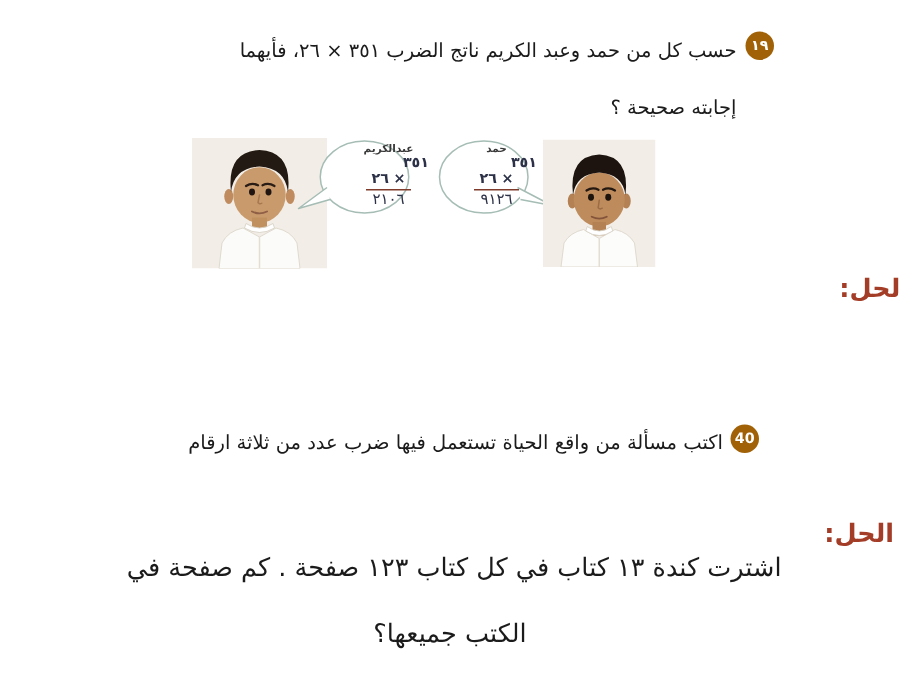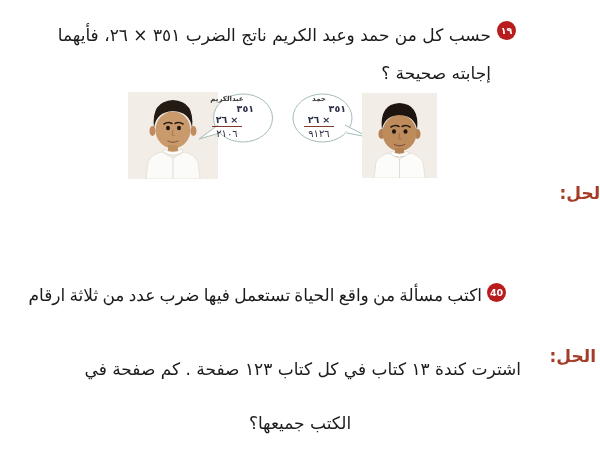--- a/index.html
+++ b/index.html
@@ -8,28 +8,28 @@
 
   .abs { position:absolute; left:0; width:600px; }
 
   
   .q-row { display:flex; align-items:flex-start; }
   .q19 .q-row { padding-right:84px; gap:6px; }
   .q20 .q-row { padding-right:94px; gap:5px; }
   .badge {
     flex:0 0 auto; margin-top:5px;
     width:19px; height:19px; border-radius:50%;
-    background:#b91c1c; color:#fff;
+    background:#a16207; color:#fff;
     font-size:9.5px; font-weight:bold;
     display:flex; align-items:center; justify-content:center;
     line-height:1;
   }
-  .q-text { font-size:17px; }
+  .q-text { font-size:13px; }
   .q19 .qline { line-height:38px; }
-  .q20 .qline { line-height:36px;font-family:Liberation Serif, serif; }
+  .q20 .qline { line-height:36px; }
   .q20 .qline:nth-child(2) { margin-right:56px; }
 
   
   .sol-label { font-size:17px; font-weight:bold; color:#a43d27; line-height:23px;margin-left:40px; }
   .sol-label.sol1 { padding-right:34px; }
   .sol-label.sol2 { padding-right:44px; }
   .sol-line { font-size:17px; line-height:24px; }
   .sol1-line { text-align:right; padding-right:119px; }
   .sol2-line1 { text-align:right; padding-right:79px; }
   .sol2-line2 { text-align:center; }
@@ -37,22 +37,22 @@
   
   #figure { position:absolute; top:91px; left:0; width:600px; height:92px; }
   .photo { position:absolute; top:1px; }
   .photo svg { display:block; }
   .bubble { position:absolute; top:1px; width:78px; height:56px; }
   .bubble svg.bubble-shape { position:absolute; top:0; left:0; }
   .bubble-content {
     position:absolute; top:3px; height:50px; text-align:center;
     color:#2c3147; direction:rtl;
   }
-  .bubble-ak .bubble-content { left:4px; width:54px; }
-  .bubble-hm .bubble-content { left:0; width:54px; }
+  .bubble-ak .bubble-content { left:36px; width:54px; }
+  .bubble-hm .bubble-content { left:12px; width:54px; }
   .bubble-name { font-size:7px; font-weight:bold; color:#3a3a3a; line-height:8px; }
   .bubble-num { font-size:9.5px; font-weight:bold; line-height:11px;margin-left:44px; }
   .op-row { display:flex; justify-content:center; gap:3px; font-size:9.5px; font-weight:bold; line-height:11px; }
   .bubble-rule { width:30px; border:none; border-top:1.6px solid #7e3a2a; margin:1px auto 1px auto; }
   .bubble-result { font-size:10px; font-weight:normal; line-height:11px; }
 </style>
 </head>
 <body>
 
 <div class="page">
@@ -149,16 +149,16 @@
   <section class="abs q20" style="top:278px;">
     <div class="q-row">
       <span class="badge">40</span>
       <div class="q-text">
         <div class="qline">اكتب مسألة من واقع الحياة تستعمل فيها ضرب عدد من ثلاثة ارقام</div>
       </div>
     </div>
   </section>
 
   <div class="abs sol-label sol2" style="top:345px;">الحل:</div>
-  <div class="abs sol-line sol2-line1" style="top:357px;">اشترت كندة ١٣ كتاب في كل كتاب ١٢٣ صفحة . كم صفحة في</div>
+  <div class="abs sol-line sol2-line1" style="top:367px;">اشترت كندة ١٣ كتاب في كل كتاب ١٢٣ صفحة . كم صفحة في</div>
   <div class="abs sol-line sol2-line2" style="top:411px;">الكتب جميعها؟</div>
 
 </div>
 
 </body></html>

